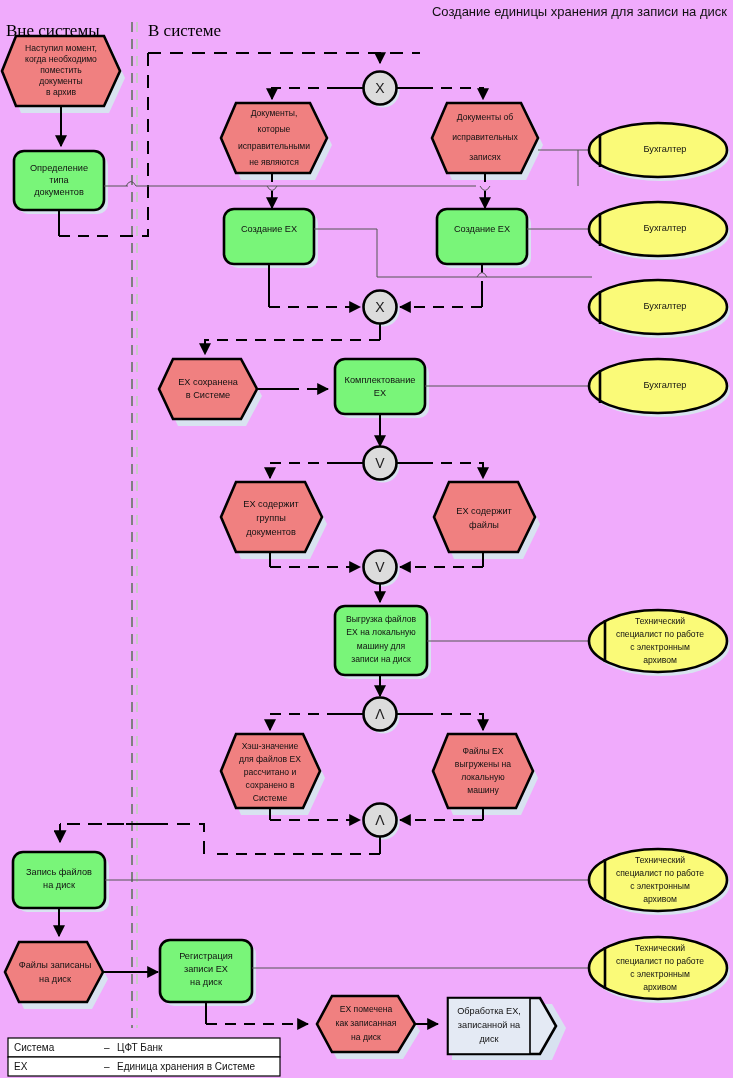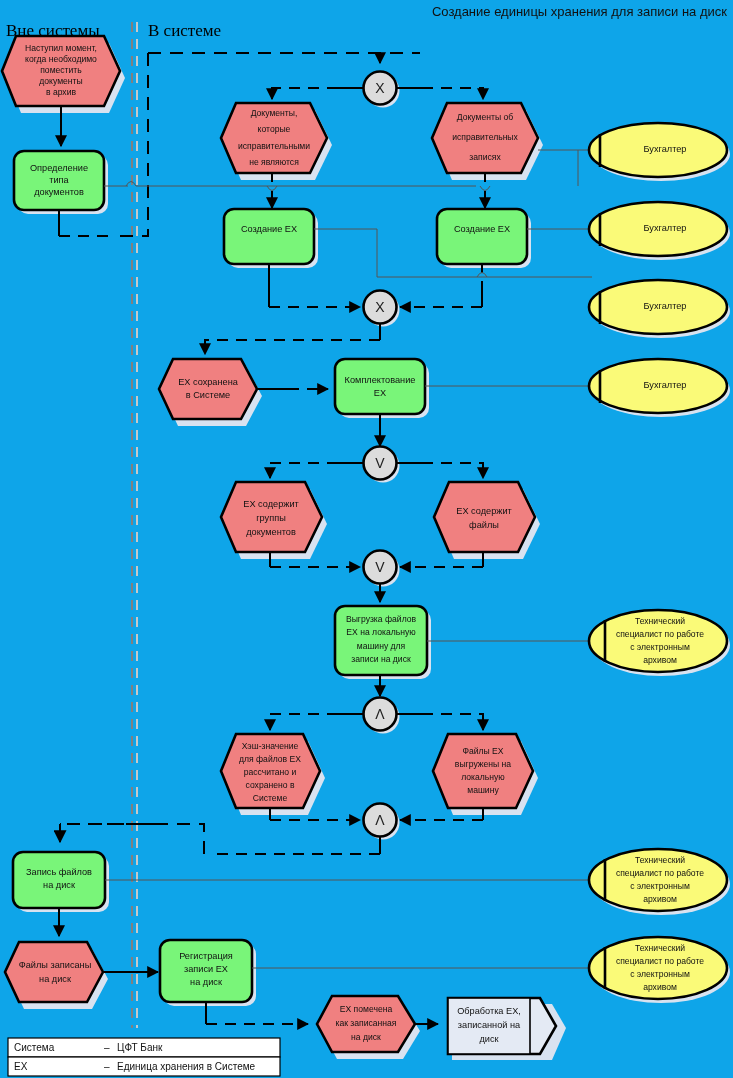--- a/index.html
+++ b/index.html
@@ -4,21 +4,21 @@
 <style>
   html,body{margin:0;padding:0;background:#ffffff;}
   body{
     font-family:"Liberation Sans", sans-serif;
     -webkit-font-smoothing:antialiased;
   }
   #canvas{
     position:relative;
     width:733px;
     height:1078px;
-    background:#0ea5e9;
+    background:#f0abfc;
     overflow:hidden;
   }
   svg#diagram{
     position:absolute;
     left:0; top:0;
     width:733px;
     height:1078px;
   }
   .ttl{
     font-family:"Liberation Sans", sans-serif;

